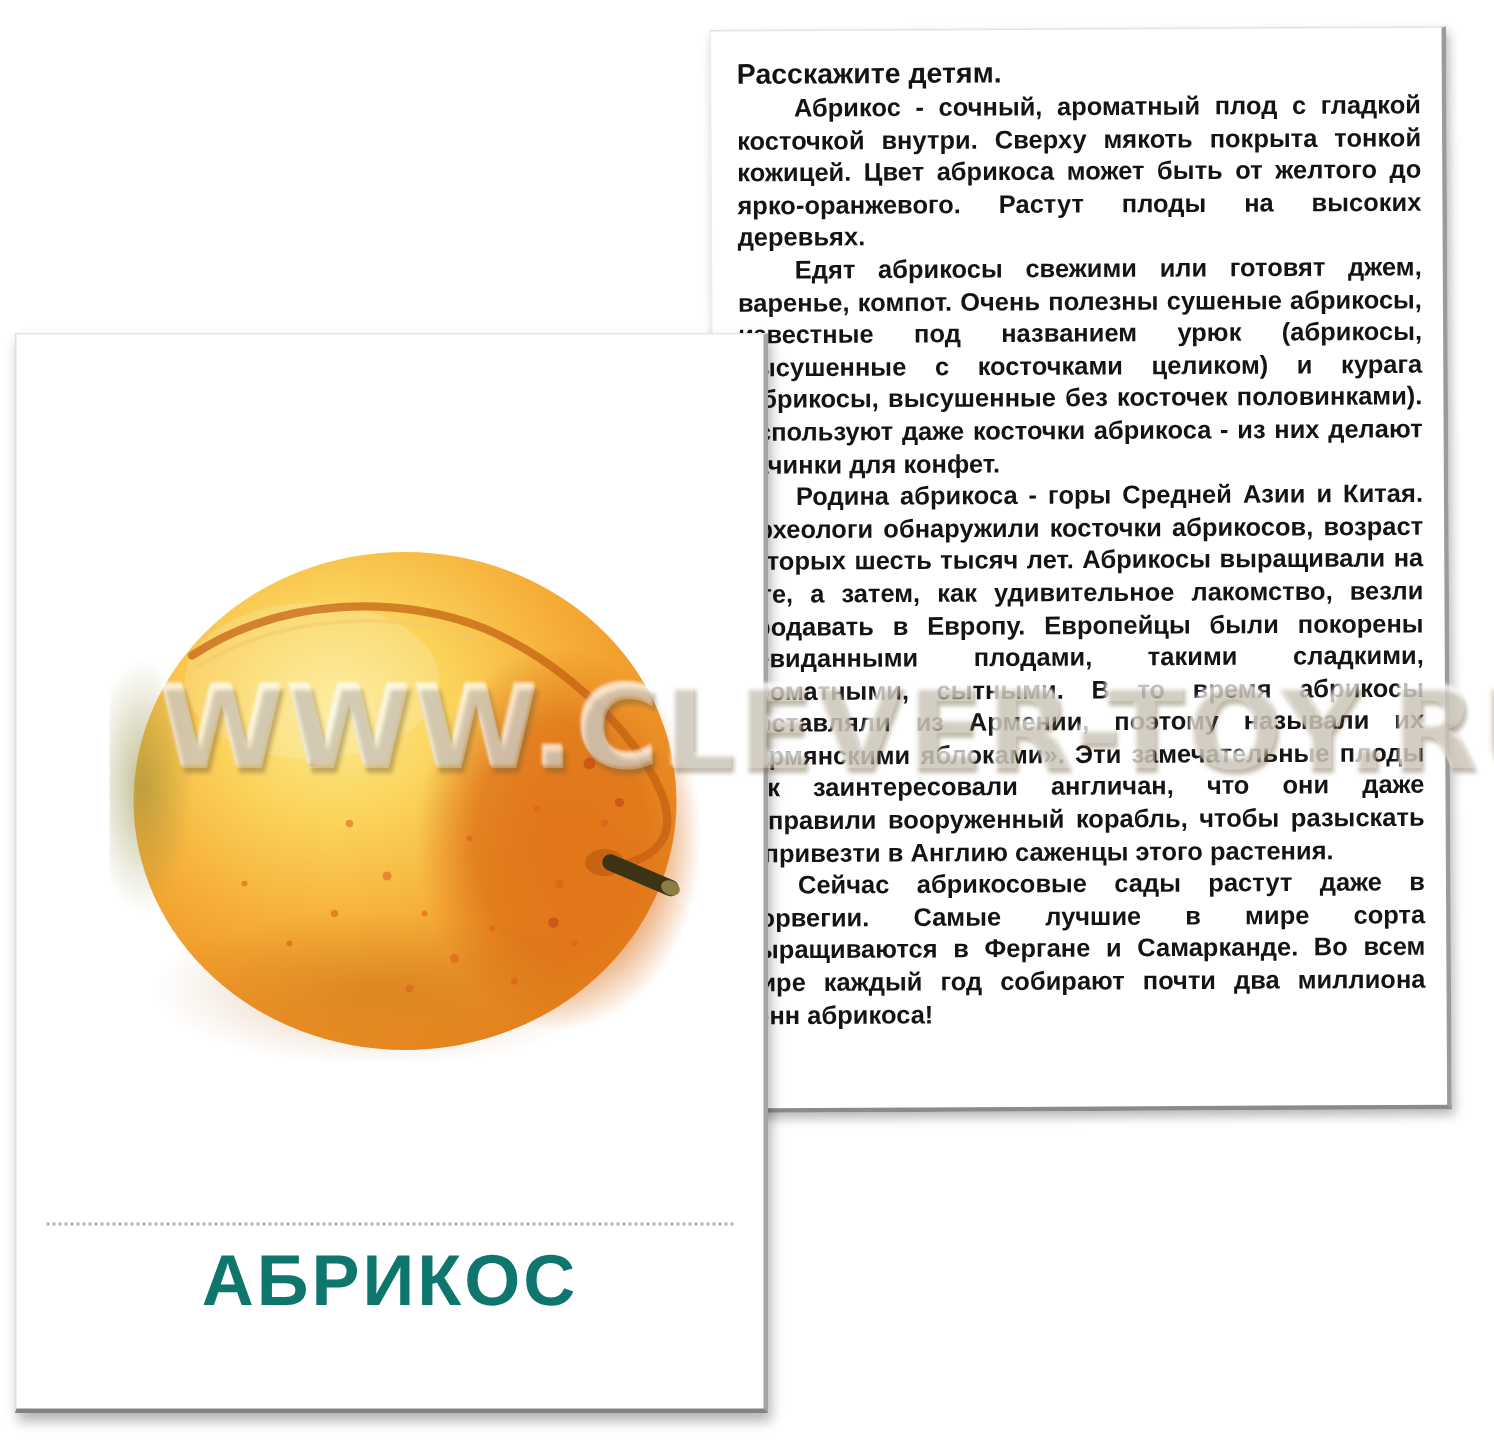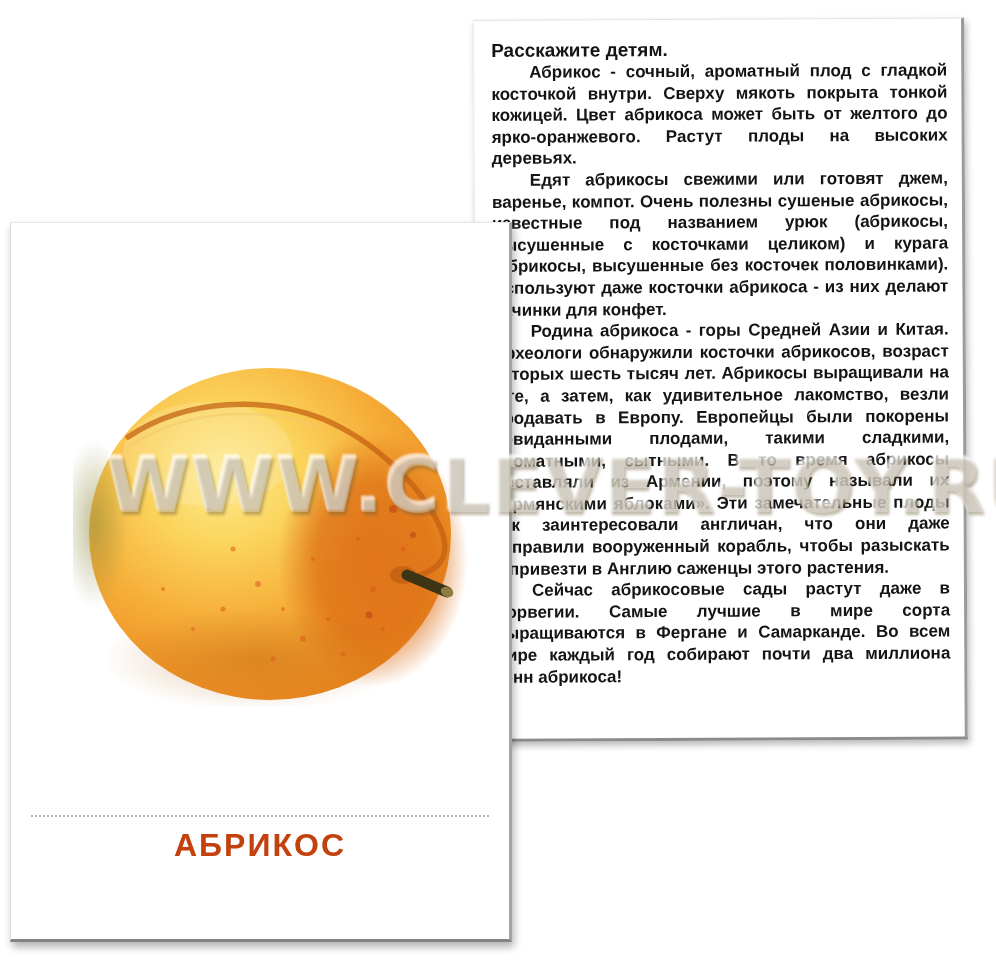--- a/index.html
+++ b/index.html
@@ -48,22 +48,22 @@
   .apricot{
     position:absolute;left:62px;top:136px;width:396px;height:348px;
   }
   .divider{
     position:absolute;left:20px;top:592px;width:458px;height:0;
     border-top:2px dotted #b0b0b0;
   }
   .front-title{
     position:absolute;left:0;top:604px;width:100%;
     text-align:center;
-    font-size:32px;font-weight:bold;letter-spacing:2px;
-    color:#c2410c;
+    font-size:48px;font-weight:bold;letter-spacing:2px;
+    color:#0f766e;
   }
   
   .watermark{
     position:absolute;left:106px;top:441px;z-index:3;
     font-family:"DejaVu Sans", sans-serif;
     font-size:76px;font-weight:bold;letter-spacing:1px;white-space:nowrap;
     color:rgba(255,255,255,0.28);
     text-shadow:2px 3px 3px rgba(112,92,58,0.42), -1px -2px 2px rgba(255,255,255,0.65);
     pointer-events:none;
   }

